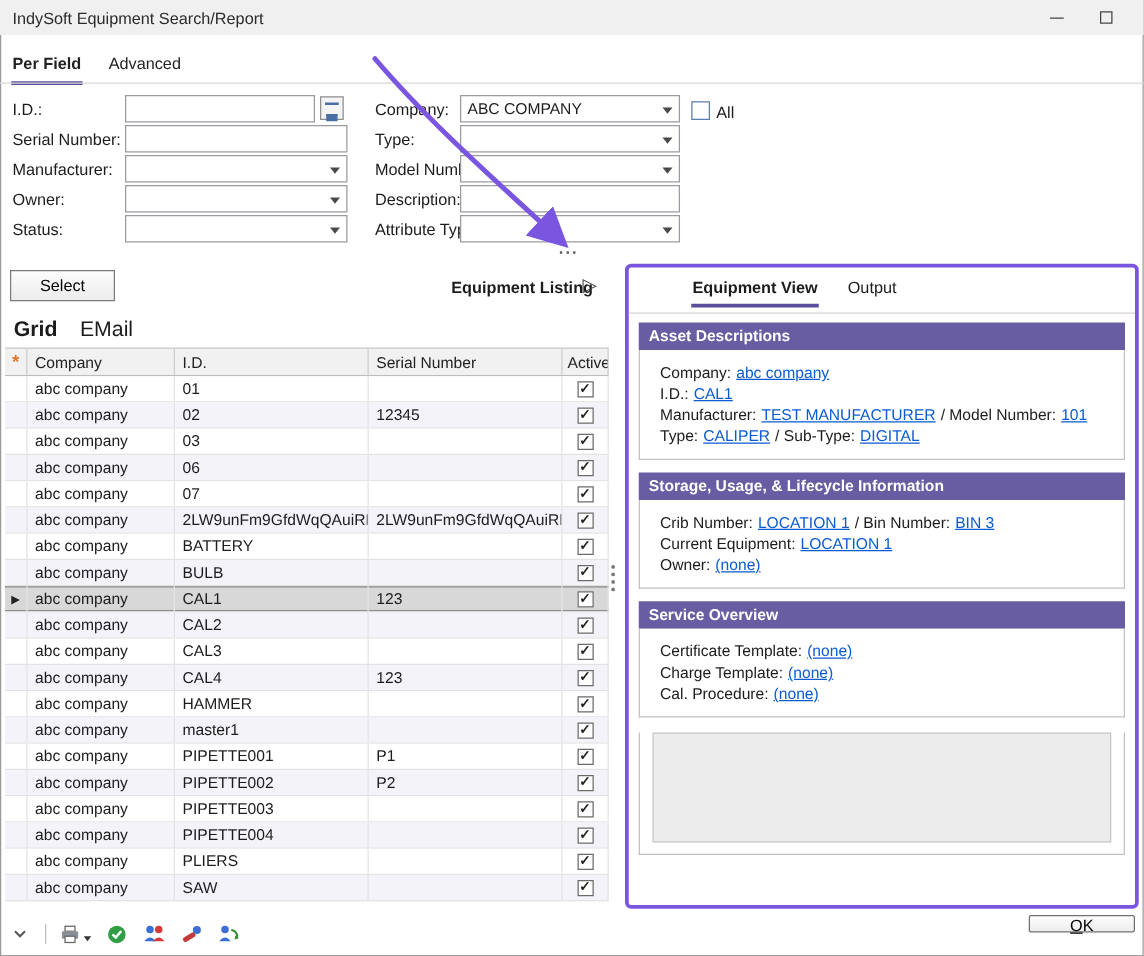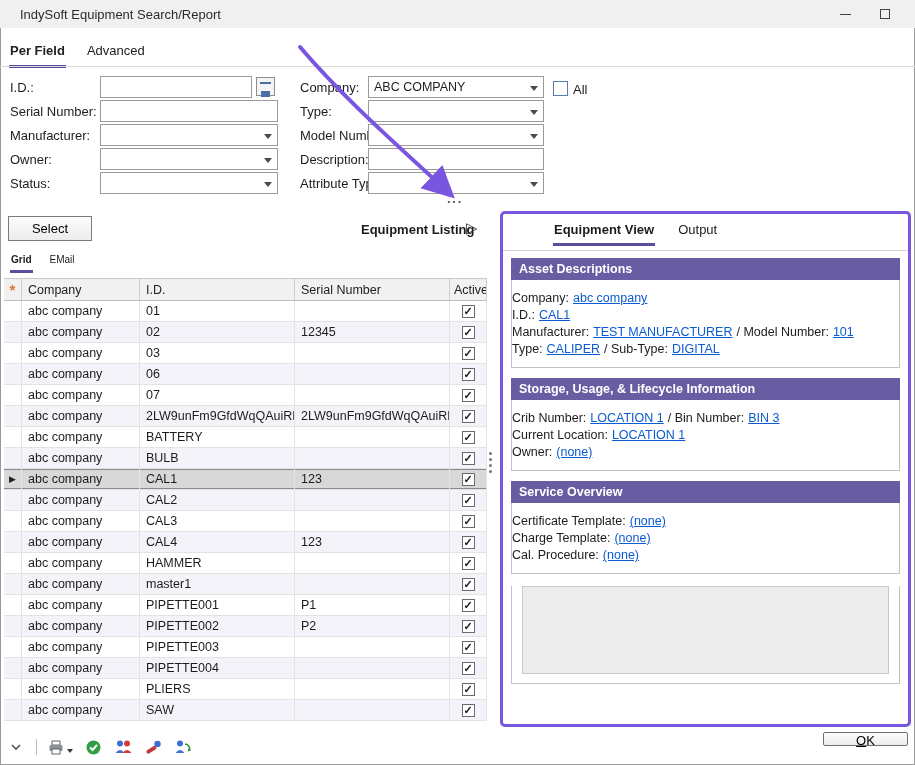--- a/index.html
+++ b/index.html
@@ -4,21 +4,21 @@
 <style>
   * { margin:0; padding:0; box-sizing:border-box; }
   html,body { width:915px; height:765px; }
   body {
     position:relative; overflow:hidden; background:#ffffff;
     font-family:"Liberation Sans", sans-serif; font-size:13px; color:#1c1c1c;
     box-shadow: inset 0 0 0 1px #9b9b9b;
   }
 
   
-  .titlebar { position:absolute; top:0; left:0; right:0; height:28px; background:#f0f0f0; display:flex; align-items:center; padding-left:20px; }
+  .titlebar { position:absolute; top:0; left:0; right:0; height:28px; background:#f0f0f0; display:flex; align-items:center; padding-left:10px; }
   .title { font-size:13px; color:#2b2b2b; }
   .win-btns { position:absolute; right:10px; top:0; height:28px; display:flex; }
   .win-btn { width:40px; height:28px; display:flex; align-items:center; justify-content:center; }
   .min-glyph { width:11px; height:1px; background:#444; }
   .max-glyph { width:10px; height:10px; border:1px solid #444; }
 
   
   .main-tabs { position:absolute; top:40px; left:9px; display:flex; gap:20px;justify-content:center; }
   .tab { padding:3px 1px 7px; color:#222; }
   .tab.active { font-weight:bold; border-bottom:3px solid #5a4e9e; }
@@ -34,21 +34,21 @@
   .cbx { position:absolute; width:15px; height:15px; border:1px solid #5a7ca8; background:#fff; }
   .dots-h { position:absolute; color:#555; font-weight:bold; letter-spacing:1px; font-size:13px; }
 
   
   .btn { position:absolute; border:1px solid #7b7b7b; background:linear-gradient(#fdfdfd,#ececec); font:inherit; font-size:13px; text-align:center; cursor:default; }
   .eq-listing { position:absolute; font-weight:bold; font-size:13px; }
   .play { position:absolute; font-size:15px; color:#3a3a3a; }
 
   
   .grid-tabs { position:absolute; top:252px; left:10px; display:flex; gap:16px; }
-  .gtab { padding:2px 1px 5px; font-size:10px; }
+  .gtab { padding:2px 1px 5px; font-size:17px; }
   .gtab.active { font-weight:bold; border-bottom:3px solid #5a4e9e; }
 
   
   .grid-wrap { position:absolute; left:4px; top:278px; width:483px; background:#fff; }
   .ghead { display:flex; height:23px; background:#f1f1f1; border-top:1px solid #c9c9c9; border-bottom:1px solid #bdbdbd; }
   .ghead .gc { border-right:1px solid #cdcdcd; font-size:12.5px; color:#222; display:flex; align-items:center; }
   .gc { padding-left:6px; overflow:hidden; white-space:nowrap; }
   .c0 { width:18px; padding-left:0; display:flex; align-items:center; justify-content:center; }
   .c1 { width:118px; }
   .c2 { width:155px; }
@@ -67,21 +67,21 @@
 
   
   .panel { position:absolute; left:500px; top:211px; width:411px; height:516px; border:3px solid #7a55e0; border-radius:5px; background:#fff; }
   .ptabs { position:absolute; top:6px; left:10px; display:flex; gap:22px; }
   .ptab { padding:2px 1px 6px; font-size:13px; }
   .ptab.active { font-weight:bold; border-bottom:3px solid #5a4e9e;margin-left:40px; }
   .pdivider { position:absolute; top:36px; left:0; right:0; height:1px; background:#d2d2d2; }
   .sections { position:absolute; top:44px; left:8px; right:8px; }
   .section { margin-bottom:10px; }
   .shead { height:22px; background:#685ca3; color:#fff; font-weight:bold; font-size:12.5px; line-height:22px; padding-left:8px; }
-  .sbody { border:1px solid #c2c2c2; border-top:none; background:#fff; padding:10px 0 9px; font-size:12.5px; }
+  .sbody { border:1px solid #c2c2c2; border-top:none; background:#fff; padding:10px 16px 9px; font-size:12.5px; }
   .pline { line-height:17px; white-space:nowrap; overflow:hidden; }
   .pline .plbl { margin-right:4px; }
   .pline .sep-lbl { margin:0 4px; }
   .lnk { color:#0b5bd3; text-decoration:underline; cursor:pointer; }
   .notes-box { margin:12px 10px 9px; height:88px; background:#ececec; border:1px solid #c8c8c8; }
 
   
   .toolbar { position:absolute; left:6px; top:734px; height:26px; display:flex; align-items:center; gap:10px; }
   .tbtn { display:flex; align-items:center; justify-content:center; min-width:20px; height:22px; }
   .tsep { width:1px; height:16px; background:#bdbdbd; }
@@ -391,21 +391,21 @@
         <div class="pline"><span class="plbl">I.D.:</span><a class="lnk">CAL1</a></div>
         <div class="pline"><span class="plbl">Manufacturer:</span><a class="lnk">TEST MANUFACTURER</a><span class="sep-lbl">/ Model Number:</span><a class="lnk">101</a></div>
         <div class="pline"><span class="plbl">Type:</span><a class="lnk">CALIPER</a><span class="sep-lbl">/ Sub-Type:</span><a class="lnk">DIGITAL</a></div>
       </div>
     </div>
 
     <div class="section">
       <div class="shead">Storage, Usage, &amp; Lifecycle Information</div>
       <div class="sbody">
         <div class="pline"><span class="plbl">Crib Number:</span><a class="lnk">LOCATION 1</a><span class="sep-lbl">/ Bin Number:</span><a class="lnk">BIN 3</a></div>
-        <div class="pline"><span class="plbl">Current Location:</span><a class="lnk">LOCATION 1</a></div>
+        <div class="pline"><span class="plbl">Current Equipment:</span><a class="lnk">LOCATION 1</a></div>
         <div class="pline"><span class="plbl">Owner:</span><a class="lnk">(none)</a></div>
       </div>
     </div>
 
     <div class="section">
       <div class="shead">Service Overview</div>
       <div class="sbody">
         <div class="pline"><span class="plbl">Certificate Template:</span><a class="lnk">(none)</a></div>
         <div class="pline"><span class="plbl">Charge Template:</span><a class="lnk">(none)</a></div>
         <div class="pline"><span class="plbl">Cal. Procedure:</span><a class="lnk">(none)</a></div>

